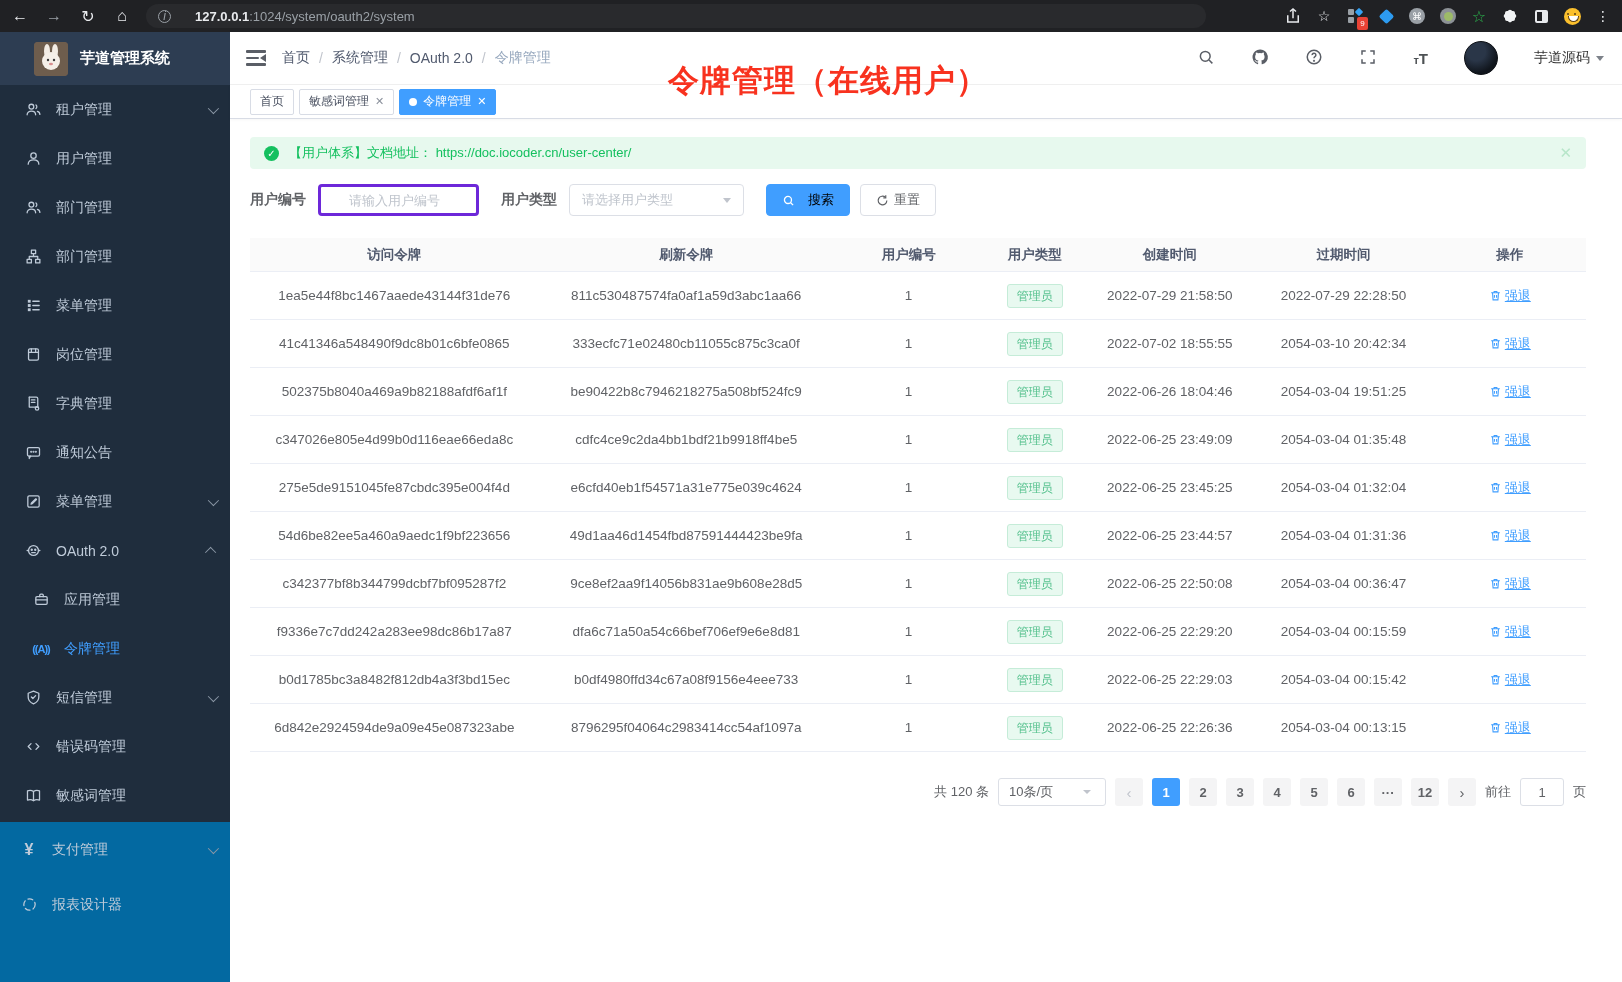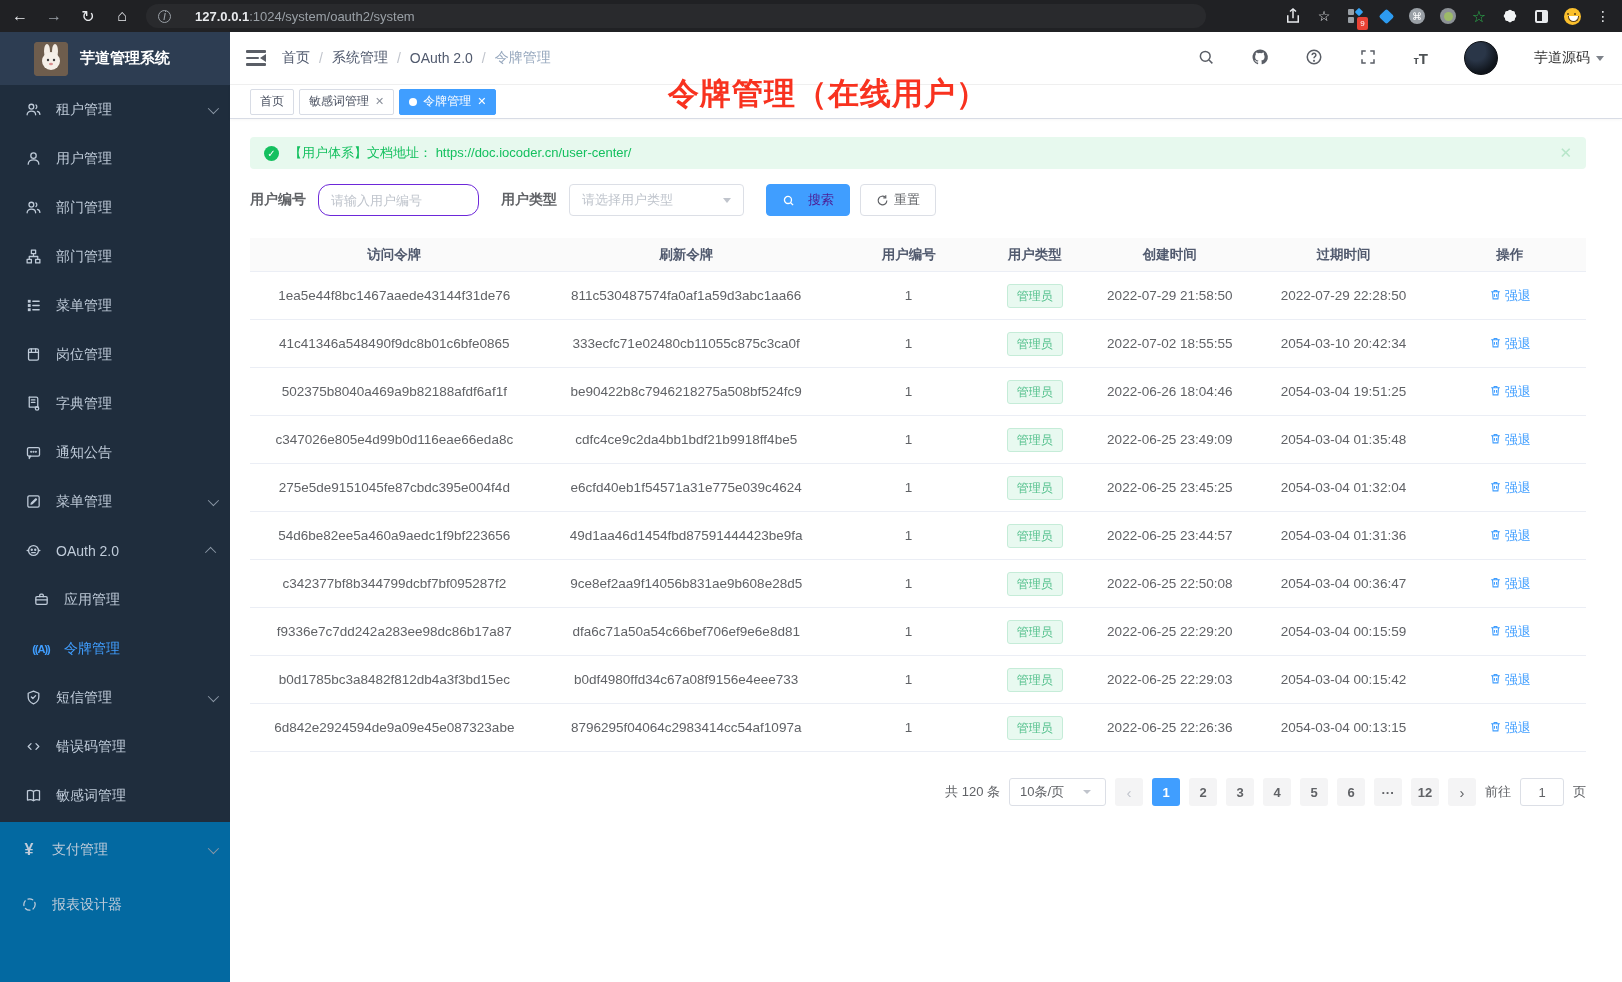--- a/index.html
+++ b/index.html
@@ -73,50 +73,50 @@
   .uname { font-size:14px; color:#333; display:flex; align-items:center; gap:6px; }
   .caret { border:4.5px solid transparent; border-top:5px solid #7d828a; margin-top:5px; }
 
   .tagsbar { height:34px; border-bottom:1px solid #d8dce5; box-shadow:0 1px 3px rgba(0,0,0,.04); display:flex; align-items:center; padding:0 0 0 20px; gap:5px; }
   .tag { height:26px; display:inline-flex; align-items:center; padding:0 9px; border:1px solid #d8dce5; background:#fff; font-size:12px; color:#495060; cursor:pointer; gap:6px; border-radius:2px; }
   .tag .x { font-size:11px; color:#8b919c; }
   .tag.active { background:#409eff; border-color:#409eff; color:#fff; }
   .tag.active .dot { width:8px; height:8px; border-radius:50%; background:#fff; }
   .tag.active .x { color:#fff; }
 
-  .annotation { position:absolute; left:668px; top:73px; font-size:31px; font-weight:700; color:#f8321f; letter-spacing:1px; white-space:nowrap; z-index:5; }
+  .annotation { position:absolute; left:668px; top:60px; font-size:31px; font-weight:700; color:#f8321f; letter-spacing:1px; white-space:nowrap; z-index:5; }
 
   .page { width:1336px; margin:18px 0 0 20px; }
   .alert { height:32px; background:#e7f9ee; border-radius:4px; display:flex; align-items:center; padding:0 14px; gap:10px; color:#14c05f; font-size:13px; }
   .alert .ok { width:15px; height:15px; border-radius:50%; background:#14c05f; color:#fff; font-size:10px; display:flex; align-items:center; justify-content:center; font-weight:700; }
   .alert a { color:#14c05f; text-decoration:none; }
   .alert .close { margin-left:auto; color:#b7e6c9; font-size:15px; cursor:pointer; }
 
   .filters { display:flex; align-items:center; margin-top:15px; gap:10px; }
   .flabel { font-weight:700; color:#606266; font-size:14px; margin-right:2px; }
-  .finput { width:161px; height:32px; border:1px solid #6d28d9; border-radius:12px; padding:0 12px; font-size:13px; color:#606266; outline:none; font-family:inherit; }
+  .finput { width:161px; height:32px; border:3px solid #6d28d9; border-radius:4px; padding:0 28px; font-size:13px; color:#606266; outline:none; font-family:inherit; }
   .finput::placeholder { color:#bfc4cc; }
   .fselect { width:175px; height:32px; border:1px solid #dcdfe6; border-radius:4px; padding:0 12px; font-size:13px; color:#bfc4cc; display:flex; align-items:center; justify-content:space-between; cursor:pointer; }
   .fselect .sc { border:4.5px solid transparent; border-top:5px solid #c0c4cc; margin-top:5px; }
   .gap12 { width:2px; }
   .btn { height:32px; border-radius:4px; font-size:13px; display:inline-flex; align-items:center; justify-content:center; gap:5px; cursor:pointer; padding:0 15px; border:1px solid #dcdfe6; background:#fff; color:#606266; font-family:inherit; }
-  .btn.primary { background:#409eff; border-color:#409eff; color:#4c1d95;gap:13px; }
+  .btn.primary { background:#409eff; border-color:#409eff; color:#000000;gap:13px; }
   .btn svg { width:13px; height:13px; }
 
   .table { margin-top:22px; font-size:13.5px; color:#606266; }
   .t-head { display:flex; height:34px; align-items:center; background:#fafafa; border-bottom:1px solid #ebeef5; font-weight:700; color:#51576600; color:#515a6e; }
   .t-row { display:flex; height:48px; align-items:center; border-bottom:1px solid #ebeef5; }
   .tc { text-align:center; padding:0 4px; overflow:hidden; white-space:nowrap; }
   .c0{width:21.6%}.c1{width:22.1%}.c2{width:11.2%}.c3{width:7.7%}.c4{width:12.5%}.c5{width:13.5%}.c6{width:11.4%}
   .utag { display:inline-block; height:24px; line-height:22px; padding:0 9px; border:1px solid #c5ecd8; background:#e8f9f0; color:#53c08c; border-radius:3px; font-size:12px; }
-  .kick { color:#409eff; cursor:pointer; display:inline-flex; align-items:center; gap:3px; font-size:13px; }
+  .kick { color:#409eff; cursor:pointer; display:inline-flex; align-items:flex-end; gap:3px; font-size:13px;text-decoration:underline; }
   .kick svg { width:13px; height:13px; }
 
   .pager { display:flex; align-items:center; justify-content:flex-end; margin-top:26px; gap:9px; font-size:13px; color:#606266; }
-  .psel { width:97px; height:28px; border:1px solid #dcdfe6; border-radius:3px; display:flex; align-items:center; justify-content:space-between; padding:0 14px 0 10px; color:#606266; cursor:pointer; }
+  .psel { width:108px; height:28px; border:1px solid #dcdfe6; border-radius:3px; display:flex; align-items:center; justify-content:space-between; padding:0 14px 0 10px; color:#606266; cursor:pointer; }
   .psel .sc { border:4px solid transparent; border-top:4.5px solid #c0c4cc; margin-top:4px; }
   .pbtn { min-width:28px; height:28px; border-radius:3px; background:#f4f4f5; color:#606266; font-weight:700; display:flex; align-items:center; justify-content:center; cursor:pointer; font-size:13px; padding:0 4px; }
   .pbtn.on { background:#409eff; color:#fff; }
   .pbtn.arrow { font-size:15px; font-weight:400; }
   .pbtn.dis { color:#c0c4cc; }
   .goto { width:44px; height:28px; border:1px solid #dcdfe6; border-radius:3px; text-align:center; font-size:13px; color:#606266; outline:none; font-family:inherit; }
 </style>
 </head>
 <body>
 

